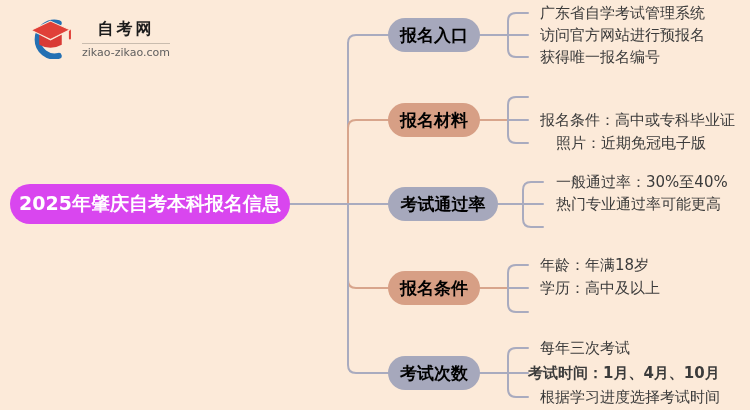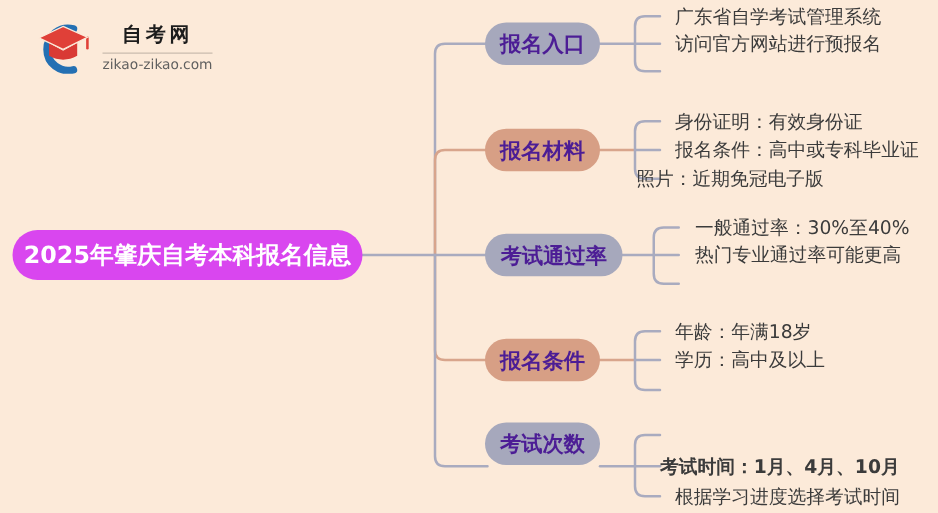--- a/index.html
+++ b/index.html
@@ -9,21 +9,21 @@
     background: #fcead9;
     position: relative;
     overflow: hidden;
   }
   #stage { position: absolute; inset: 0; width: 750px; height: 410px; }
   #wires { position: absolute; left: 0; top: 0; z-index: 0; }
 
   
   .logo {
     position: absolute; left: 28px; top: 18px;
-    display: flex; align-items: flex-start; gap: 8px; z-index: 2;
+    display: flex; align-items: center; gap: 8px; z-index: 2;
   }
   .logo-text { display: flex; flex-direction: column; align-items: center; width: 90px; }
   .logo-title {
     font-size: 16px; font-weight: bold; color: #1c1c1c;
     letter-spacing: 3px; white-space: nowrap;
   }
   .logo-rule { width: 88px; height: 1px; background: #c9bcae; margin: 3px 0 2px 0; }
   .logo-domain { font-size: 11px; color: #5f5f5f; white-space: nowrap; }
 
   
@@ -32,30 +32,30 @@
     display: flex; align-items: center; justify-content: center;
     white-space: nowrap;
   }
   .root-pill {
     left: 10px; top: 184px; width: 280px; height: 40px;
     background: #d946ef; border-radius: 20px;
     color: #ffffff; font-size: 19px; font-weight: bold;
   }
   .branch-pill {
     height: 34px; border-radius: 17px;
-    color: #4c1d95; font-size: 17px; font-weight: bold;
+    color: #000000; font-size: 17px; font-weight: bold;
   }
   .pill-grey   { background: #a6a8bc; }
   .pill-salmon { background: #d79f85; }
 
   #pill-b1 { left: 388px; top: 18px;  width: 92px;  }
   #pill-b2 { left: 388px; top: 103px; width: 92px;  }
   #pill-b3 { left: 388px; top: 187px; width: 110px; }
   #pill-b4 { left: 388px; top: 271px; width: 92px;  }
-  #pill-b5 { left: 388px; top: 338px; width: 92px;  }
+  #pill-b5 { left: 388px; top: 356px; width: 92px;  }
 
   .leaf {
     position: absolute; z-index: 1;
     height: 20px; line-height: 20px;
     font-size: 15px; color: #3b3b3b; white-space: nowrap;
   }
 </style>
 </head>
 <body>
 
@@ -110,27 +110,28 @@
   <div class="pill root-pill">2025年肇庆自考本科报名信息</div>
 
   <div class="pill branch-pill pill-grey" id="pill-b1">报名入口</div>
   <div class="pill branch-pill pill-salmon" id="pill-b2">报名材料</div>
   <div class="pill branch-pill pill-grey" id="pill-b3">考试通过率</div>
   <div class="pill branch-pill pill-salmon" id="pill-b4">报名条件</div>
   <div class="pill branch-pill pill-grey" id="pill-b5">考试次数</div>
 
   <div class="leaf" style="left:540px; top:3px;">广东省自学考试管理系统</div>
   <div class="leaf" style="left:540px; top:25px;">访问官方网站进行预报名</div>
+  <div class="leaf" style="left:540px; top:47px;">获得唯一报名编号</div>
 
-  <div class="leaf" style="left:540px; top:87px;">身份证明：有效身份证</div>
   <div class="leaf" style="left:540px; top:110px;">报名条件：高中或专科毕业证</div>
-  <div class="leaf" style="left:509px; top:133px;">照片：近期免冠电子版</div>
+  <div class="leaf" style="left:556px; top:133px;">照片：近期免冠电子版</div>
 
   <div class="leaf" style="left:556px; top:172px;">一般通过率：30%至40%</div>
   <div class="leaf" style="left:556px; top:194px;">热门专业通过率可能更高</div>
 
   <div class="leaf" style="left:540px; top:255px;">年龄：年满18岁</div>
   <div class="leaf" style="left:540px; top:278px;">学历：高中及以上</div>
 
+  <div class="leaf" style="left:540px; top:338px;">每年三次考试</div>
   <div class="leaf" style="left:528px; top:363px;font-weight:bold;">考试时间：1月、4月、10月</div>
   <div class="leaf" style="left:540px; top:387px;">根据学习进度选择考试时间</div>
 
 </div>
 
 </body></html>

